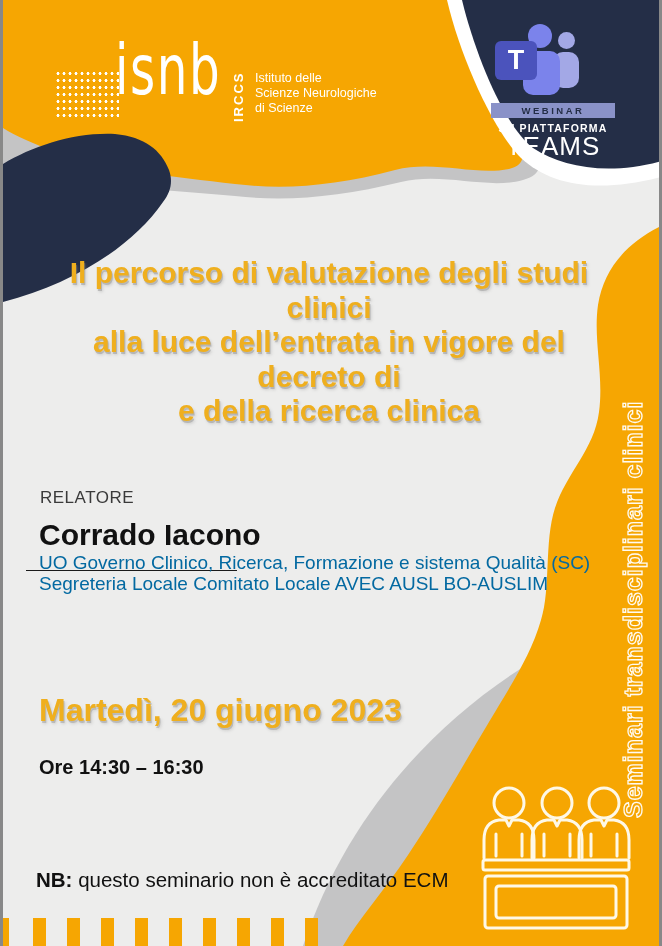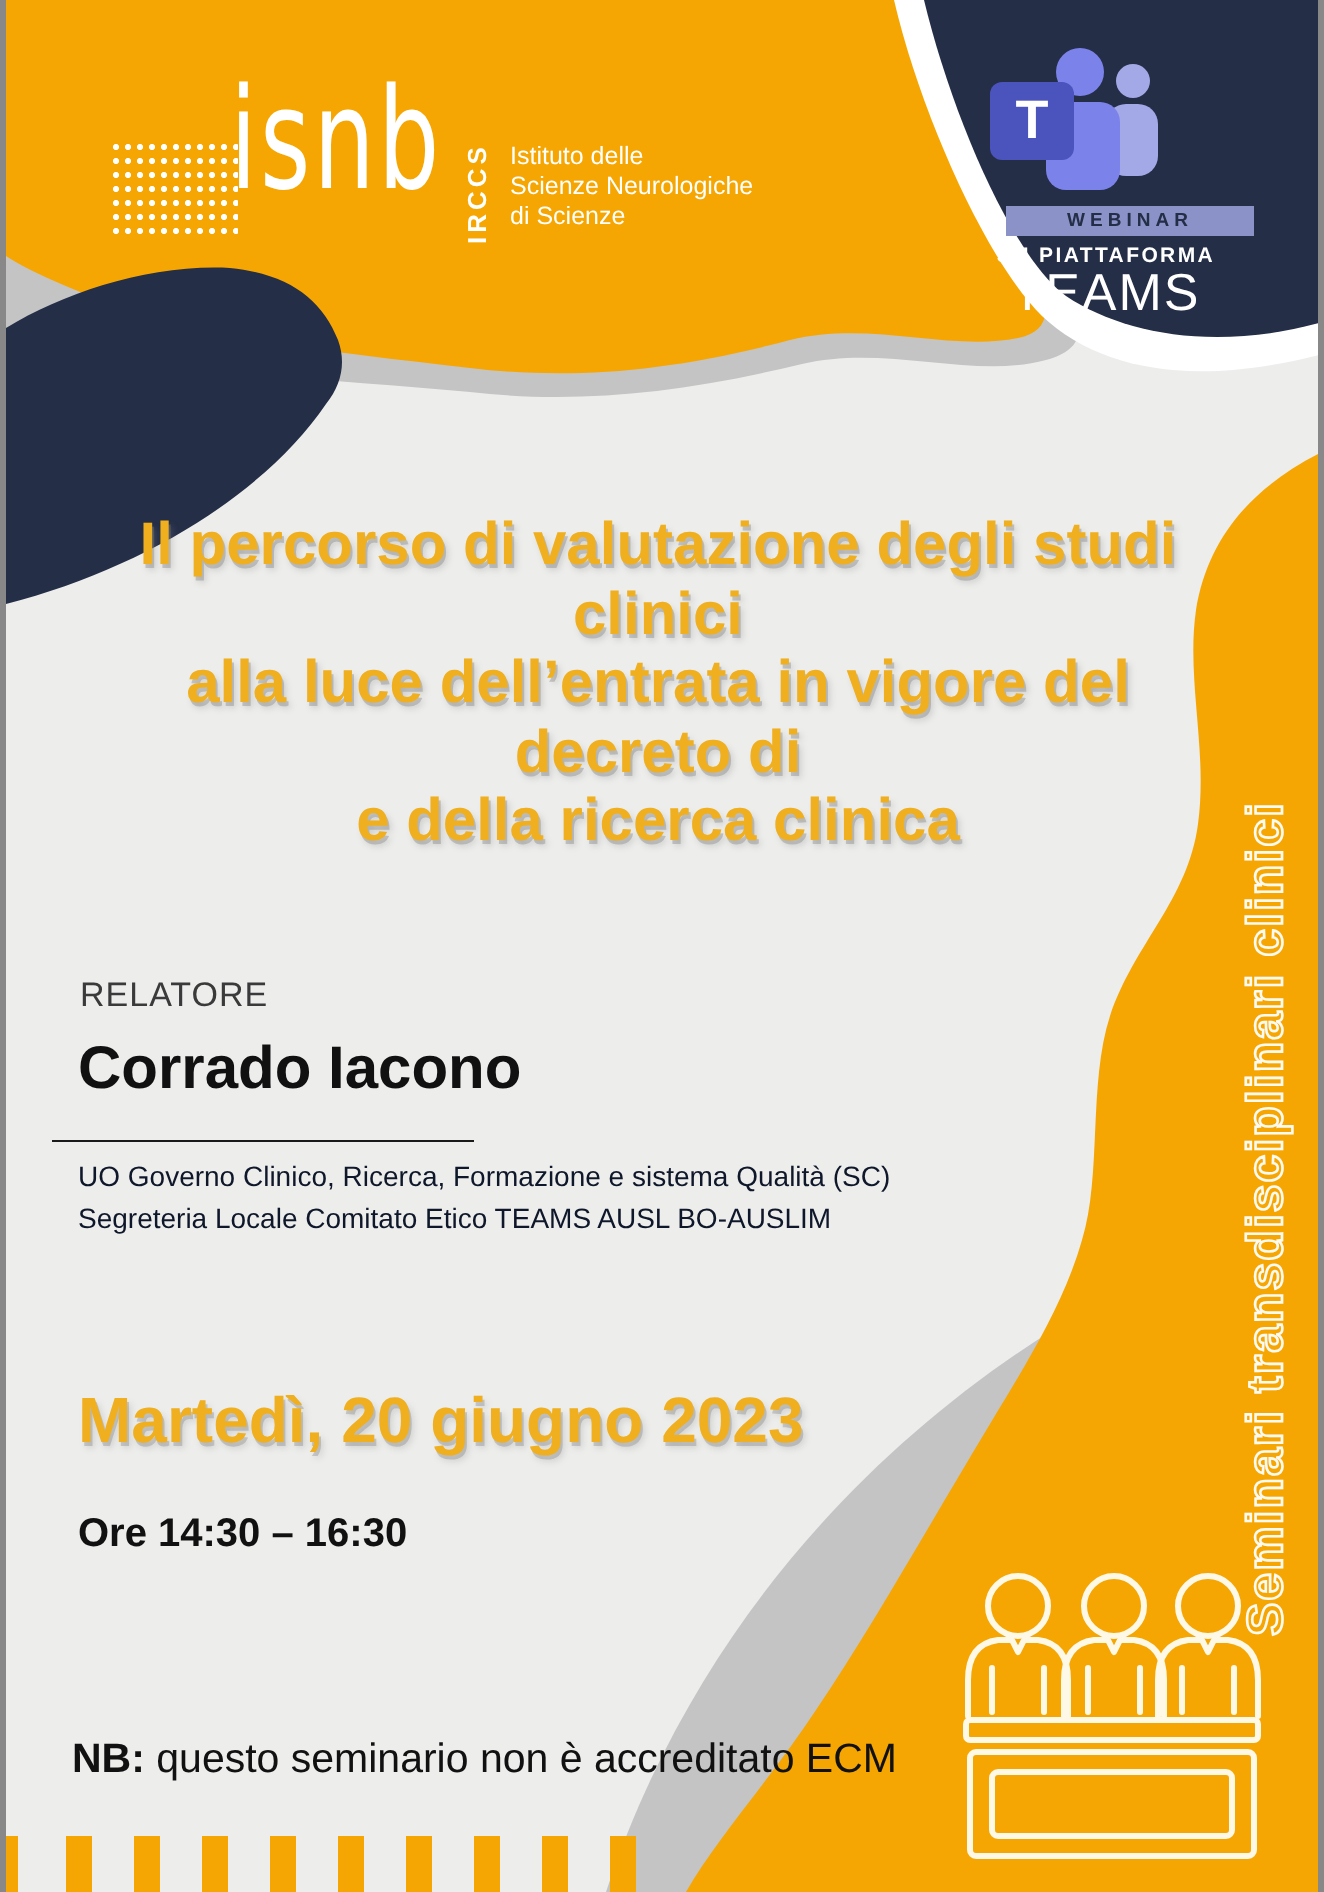--- a/index.html
+++ b/index.html
@@ -61,21 +61,21 @@
   .teams-tile{
     position:absolute;left:2px;top:33px;width:42px;height:39px;
     background:var(--teams-tile);border-radius:6px;
     display:flex;align-items:center;justify-content:center;
     color:#fff;font-size:27px;font-weight:bold;
   }
   .webinar-banner{
     position:absolute;left:18px;top:103px;width:124px;height:15px;
     background:var(--webinar-banner);
     display:flex;align-items:center;justify-content:center;
-    color:var(--navy);font-size:9.5px;font-weight:bold;letter-spacing:2.5px;margin-left:12px;
+    color:var(--navy);font-size:9.5px;font-weight:bold;letter-spacing:2.5px;
   }
   .platform-line{
     position:absolute;left:18px;top:122px;width:124px;text-align:center;
     color:#fff;font-size:10.5px;font-weight:bold;letter-spacing:1.2px;
   }
   .platform-name{
     position:absolute;left:18px;top:131px;width:124px;text-align:center;
     color:#fff;font-size:26px;font-weight:500;letter-spacing:1px;
   }
 
@@ -84,21 +84,21 @@
     position:absolute;left:36px;top:256px;width:580px;z-index:5;
     text-align:center;color:var(--gold);
     font-size:30px;font-weight:bold;line-height:34.5px;
     text-shadow:1px 2px 0 rgba(130,130,130,.38),2px 3px 3px rgba(130,130,130,.28);
   }
 
   
   .section-label{position:absolute;left:37px;top:488px;z-index:5;font-size:17px;letter-spacing:.5px;color:#3a3a3a;}
   .speaker-name{position:absolute;left:36px;top:518px;z-index:5;font-size:30px;font-weight:bold;color:#111;text-align:center;}
   .speaker-underline{position:absolute;left:23px;top:570px;width:211px;border-top:1.5px solid #1a1a1a;z-index:5;}
-  .affiliations{position:absolute;left:36px;top:578px;z-index:5;font-size:14px;line-height:21px;color:#0f172a;}
+  .affiliations{position:absolute;left:36px;top:552px;z-index:5;font-size:19px;line-height:21px;color:#0369a1;}
 
   
   .event-date{
     position:absolute;left:36px;top:692px;z-index:5;
     font-size:32px;font-weight:bold;color:var(--gold);
     text-shadow:1px 2px 0 rgba(130,130,130,.35),2px 3px 3px rgba(130,130,130,.25);
   }
   .event-time{position:absolute;left:36px;top:756px;z-index:5;font-size:20px;font-weight:bold;color:#111;}
 
   
@@ -192,21 +192,21 @@
     <div>Il percorso di valutazione degli studi clinici</div>
     <div>alla luce dell’entrata in vigore del decreto di</div>
     <div>e della ricerca clinica</div>
   </div>
 
   <div class="section-label">RELATORE</div>
   <div class="speaker-name">Corrado Iacono</div>
   <div class="speaker-underline"></div>
   <div class="affiliations">
     <div>UO Governo Clinico, Ricerca, Formazione e sistema Qualità (SC)</div>
-    <div>Segreteria Locale Comitato Etico TEAMS AUSL BO-AUSLIM</div>
+    <div>Segreteria Locale Comitato Locale AVEC AUSL BO-AUSLIM</div>
   </div>
 
   <div class="event-date">Martedì, 20 giugno 2023</div>
   <div class="event-time">Ore 14:30 – 16:30</div>
 
   <div class="note-line">
     <span class="prefix">NB:</span>
     <span>questo seminario non è accreditato ECM</span>
   </div>
 

